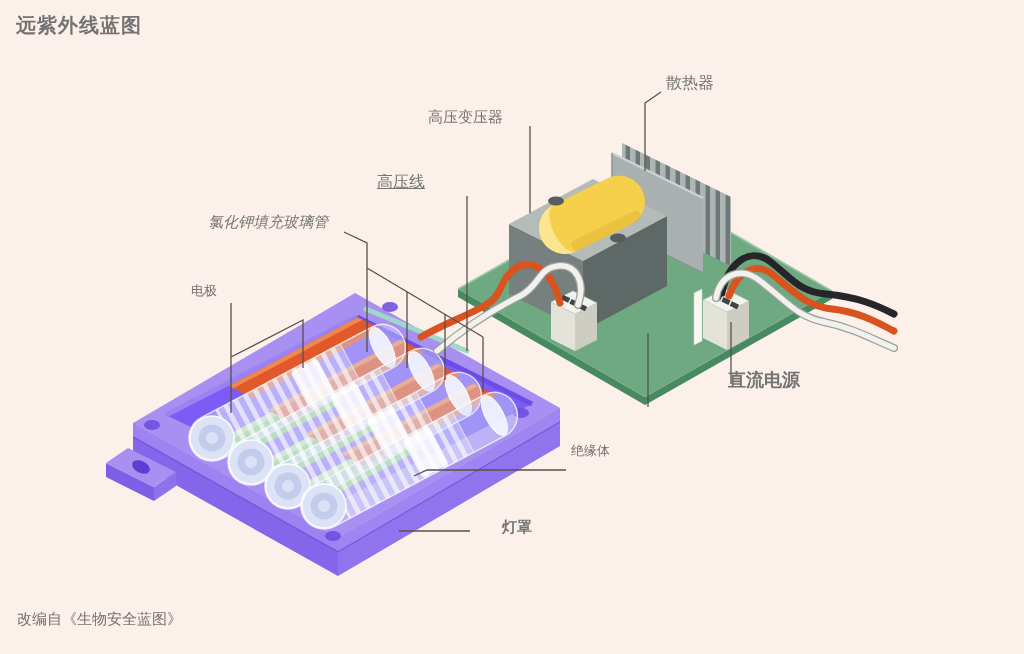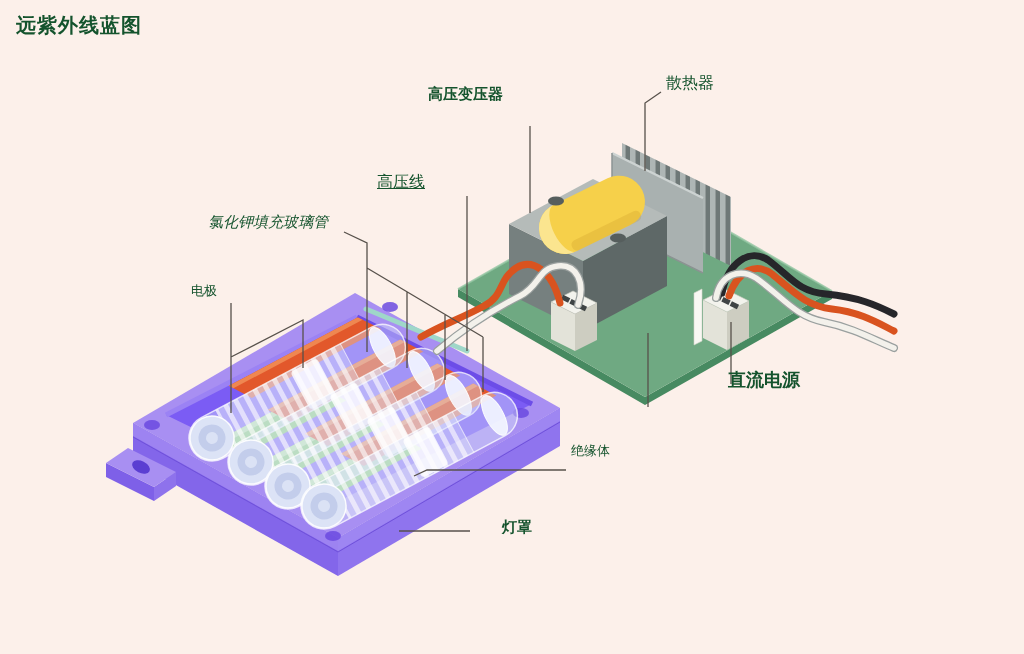--- a/index.html
+++ b/index.html
@@ -1,17 +1,17 @@
 <!DOCTYPE html>
 <html><head>
 <meta charset="utf-8">
 <style>
   html,body{margin:0;padding:0;background:#fcf0ea;}
   .stage{position:relative;width:1024px;height:654px;background:#fcf0ea;overflow:hidden;
-         font-family:"Liberation Sans","DejaVu Sans",sans-serif;color:#14532d;}
+         font-family:"Liberation Sans","DejaVu Sans",sans-serif;color:#737373;}
   .stage svg{position:absolute;left:0;top:0;}
   .lbl{position:absolute;font-size:16px;line-height:1.25;white-space:nowrap;}
   .title{position:absolute;left:16px;top:12px;font-size:20px;font-weight:bold;letter-spacing:1px;}
   .caption{position:absolute;left:17px;top:610px;font-size:15px;}
   .big{font-size:18px;font-weight:bold;}
   .small{font-size:13px;}
   .mid{font-size:15px;}
 </style>
 </head>
 <body>
@@ -160,21 +160,22 @@
     <path d="M566,470 L427,470 L414,476"></path>
     <path d="M470,531 L399,531"></path>
     <path d="M648,333 L648,407"></path>
     <path d="M731,322 L731,384"></path>
   </g>
 </svg>
 
   <div class="title">远紫外线蓝图</div>
 
   <div class="lbl" style="left:666px;top:73px;">散热器</div>
-  <div class="lbl mid" style="left:428px;top:85px;font-weight:bold;">高压变压器</div>
+  <div class="lbl mid" style="left:428px;top:108px;">高压变压器</div>
   <div class="lbl" style="left:377px;top:172px;text-decoration:underline;">高压线</div>
   <div class="lbl mid" style="left:208px;top:213px;font-style:italic;">氯化钾填充玻璃管</div>
   <div class="lbl small" style="left:191px;top:283px;">电极</div>
   <div class="lbl big" style="left:728px;top:369px;">直流电源</div>
   <div class="lbl small" style="left:571px;top:443px;">绝缘体</div>
   <div class="lbl mid" style="left:502px;top:518px;font-weight:bold;">灯罩</div>
 
+  <div class="caption">改编自《生物安全蓝图》</div>
 </div>
 
 </body></html>

